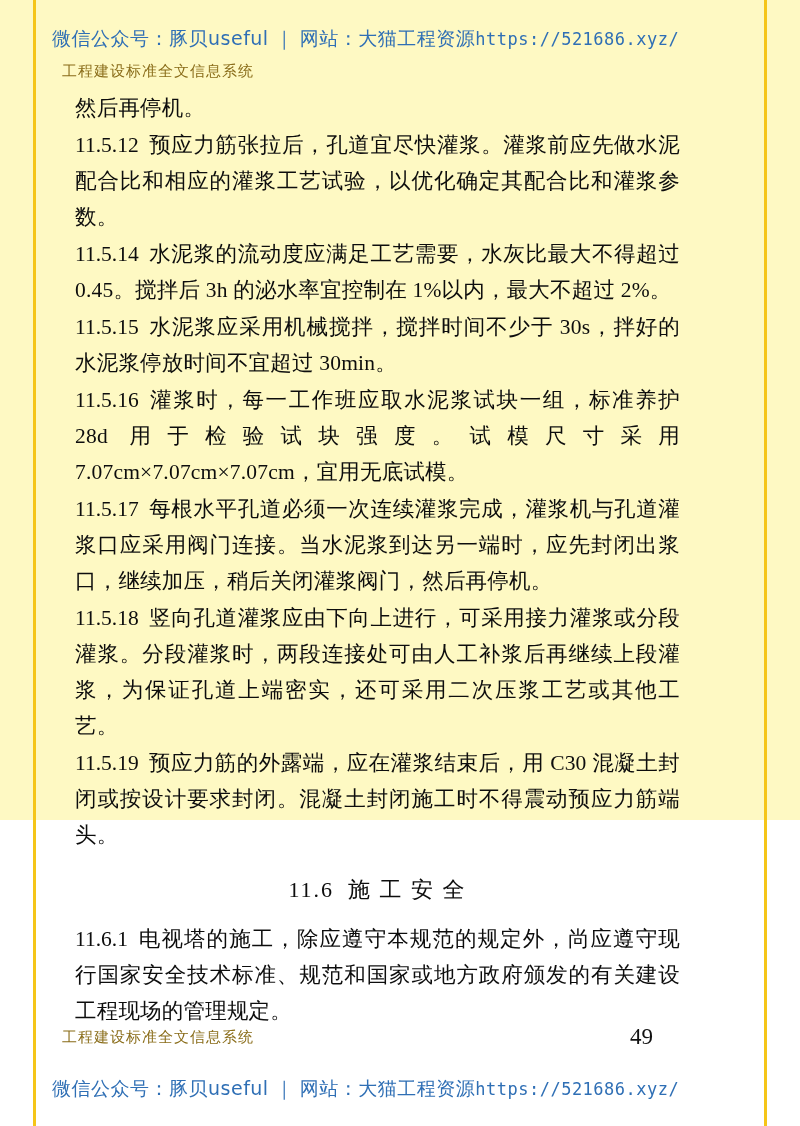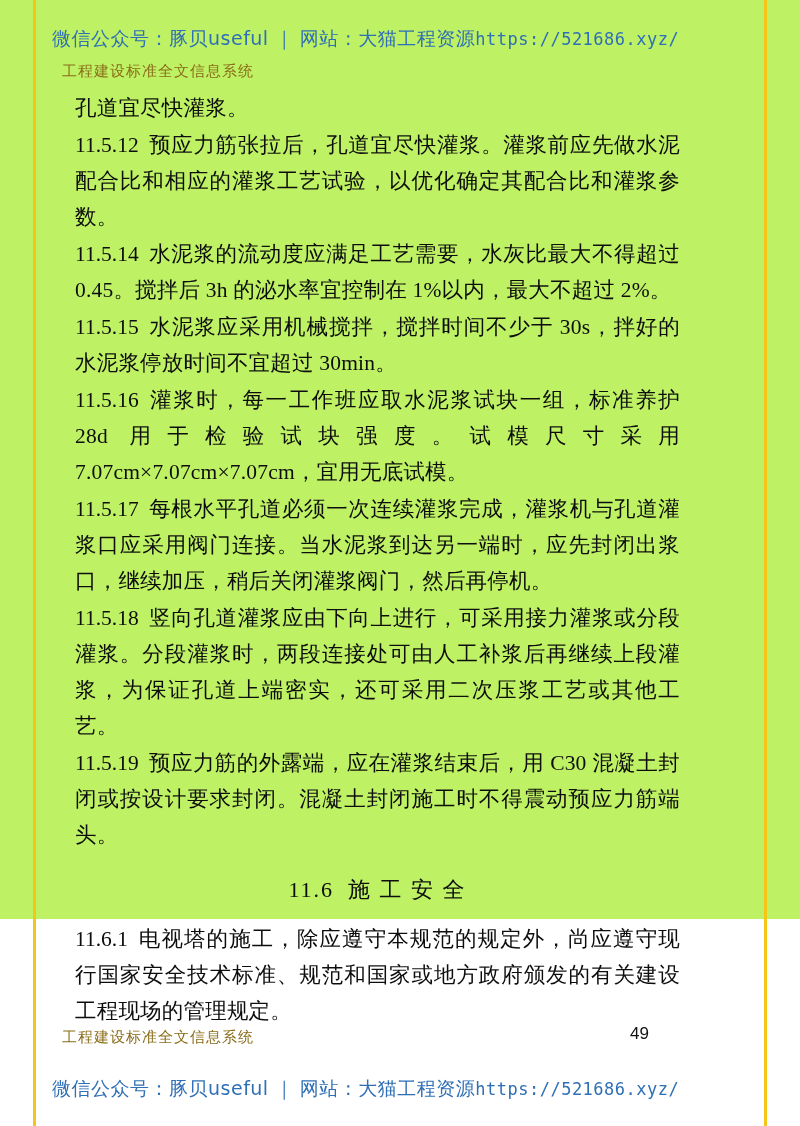--- a/index.html
+++ b/index.html
@@ -11,23 +11,23 @@
     height: 1126px;
     background: #ffffff;
     font-family: "Liberation Serif", "DejaVu Serif", serif;
     position: relative;
     overflow: hidden;
   }
   .page {
     position: absolute;
     left: 0; top: 0;
     width: 800px;
-    height: 919px;
+    height: 820px;
     box-sizing: border-box;
-    background: #bef264;
+    background: #fef9c3;
   }
   
   .rule-left, .rule-right {
     position: absolute;
     top: 0;
     width: 3px;
     height: 1126px;
     background: #f5c518;
   }
   .rule-left { left: 33px; }
@@ -81,22 +81,22 @@
     font-family: "DejaVu Sans", sans-serif;
     font-size: 15px;
     color: #8a6d1a;
     letter-spacing: 1px;
     white-space: nowrap;
   }
   .page-number {
     position: absolute;
     left: 630px;
     top: 1024px;
-    font-family: Liberation Sans, sans-serif;
-    font-size: 17px;
+    font-family: Liberation Serif, serif;
+    font-size: 23px;
     color: #111;
   }
 
   .content {
     position: absolute;
     left: 75px;
     top: 90px;
     width: 605px;
   }
   p.para {
@@ -134,21 +134,21 @@
   <div class="rule-right"></div>
 
   <div class="watermark-top">
     <span>微信公众号：</span><span>豚贝useful</span><span class="wm-sep">｜</span><span>网站：</span><span>大猫工程资源</span><span class="wm-url">https://521686.xyz/</span>
   </div>
 
   <div class="sys-header">工程建设标准全文信息系统</div>
 
   <div class="content">
 
-    <p class="para">孔道宜尽快灌浆。</p>
+    <p class="para">然后再停机。</p>
 
     <p class="para">
       <span class="num">11.5.12</span><span>预应力筋张拉后，孔道宜尽快灌浆。灌浆前应先做水泥配合比和相应的灌浆工艺试验，以优化确定其配合比和灌浆参数。</span>
     </p>
 
 
     <p class="para">
       <span class="num">11.5.14</span><span>水泥浆的流动度应满足工艺需要，水灰比最大不得超过 0.45。搅拌后 3h 的泌水率宜控制在 1%以内，最大不超过 2%。</span>
     </p>
 

